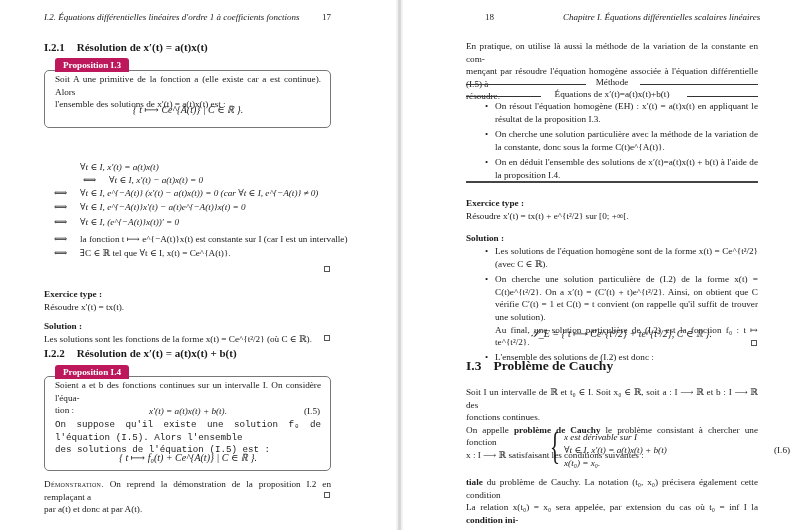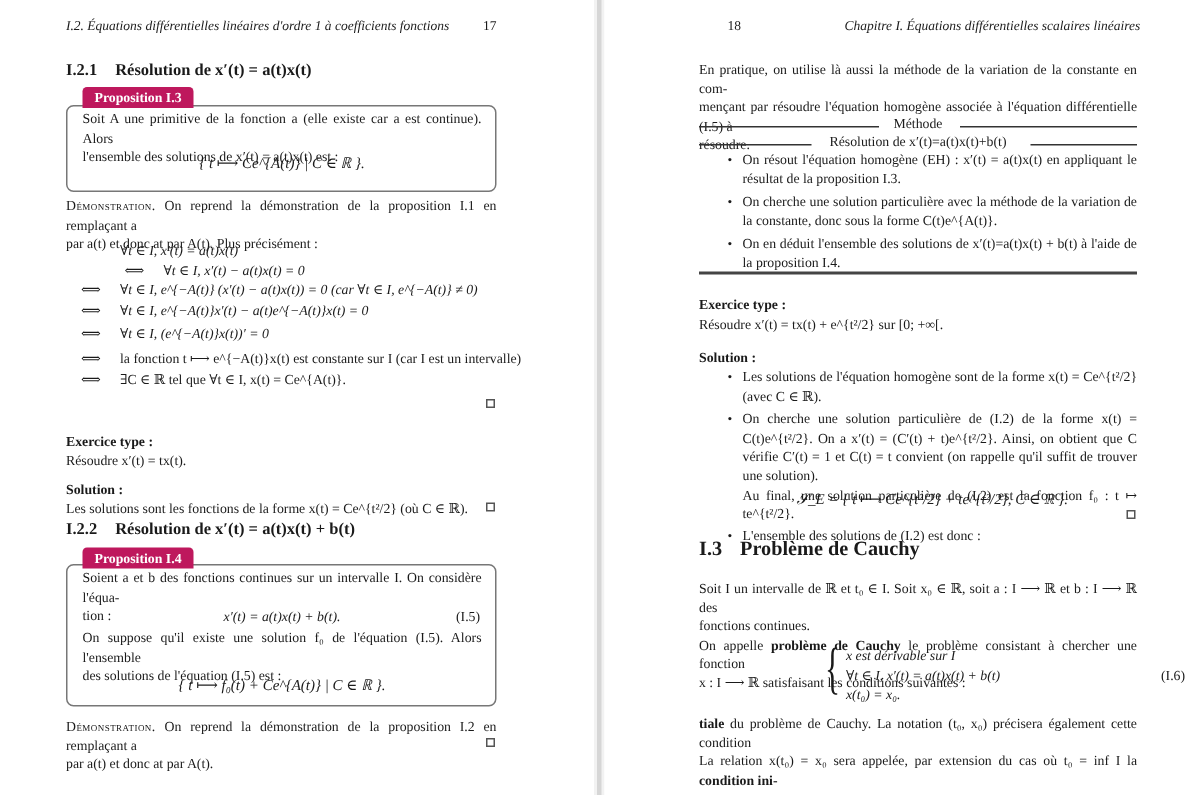--- a/index.html
+++ b/index.html
@@ -56,24 +56,20 @@
     </div>
 
     <div class="prop-box" style="left:44px; top:70px; width:287px; height:58px;"></div>
     <div class="prop-tag" style="left:55px; top:58px;">Proposition I.3</div>
     <div class="abs justify" style="left:55px; top:73px; width:266px;">
       <div>Soit A une primitive de la fonction a (elle existe car a est continue). Alors</div>
       <div>l'ensemble des solutions de x′(t) = a(t)x(t) est :</div>
     </div>
     <div class="abs center it" style="left:55px; top:104px; width:266px; font-size:10px;">{ t ⟼ Ce^{A(t)} | C ∈ ℝ }.</div>
 
-    <div class="abs justify" style="left:44px; top:131px; width:287px;">
-      <div><span class="sc">Démonstration.</span> <span>On reprend la démonstration de la proposition I.1 en remplaçant a</span></div>
-      <div>par a(t) et donc at par A(t). Plus précisément :</div>
-    </div>
 
     <div class="abs" style="left:54px; top:161px; width:300px;">
       <div class="chain-row" style="top:0px;"><span class="chain-arrow"></span><span class="it">∀t ∈ I, x′(t) = a(t)x(t)</span></div>
       <div class="chain-row" style="top:13px;margin-left:29px;"><span class="chain-arrow">⟺</span><span class="it">∀t ∈ I, x′(t) − a(t)x(t) = 0</span></div>
       <div class="chain-row" style="top:26px;"><span class="chain-arrow">⟺</span><span class="it">∀t ∈ I, e^{−A(t)} (x′(t) − a(t)x(t)) = 0    (car ∀t ∈ I, e^{−A(t)} ≠ 0)</span></div>
       <div class="chain-row" style="top:40px;"><span class="chain-arrow">⟺</span><span class="it">∀t ∈ I, e^{−A(t)}x′(t) − a(t)e^{−A(t)}x(t) = 0</span></div>
       <div class="chain-row" style="top:55px;"><span class="chain-arrow">⟺</span><span class="it">∀t ∈ I, (e^{−A(t)}x(t))′ = 0</span></div>
       <div class="chain-row" style="top:72px;"><span class="chain-arrow">⟺</span><span>la fonction t ⟼ e^{−A(t)}x(t) est constante sur I    (car I est un intervalle)</span></div>
       <div class="chain-row" style="top:86px;"><span class="chain-arrow">⟺</span><span>∃C ∈ ℝ tel que ∀t ∈ I, x(t) = Ce^{A(t)}.</span></div>
     </div>
@@ -94,21 +90,21 @@
     </div>
 
     <div class="prop-box" style="left:44px; top:376px; width:287px; height:95px;"></div>
     <div class="prop-tag" style="left:55px; top:365px;">Proposition I.4</div>
     <div class="abs justify" style="left:55px; top:379px; width:266px;">
       <div>Soient a et b des fonctions continues sur un intervalle I. On considère l'équa-</div>
       <div>tion :</div>
     </div>
     <div class="abs it center" style="left:55px; top:405px; width:266px;">x′(t) = a(t)x(t) + b(t).</div>
     <div class="abs" style="left:304px; top:405px;">(I.5)</div>
-    <div class="abs justify" style="left:55px; top:419px; width:266px;">
+    <div class="abs justify" style="left:55px; top:419px; width:266px;font-family:Liberation Mono, monospace;">
       <div>On suppose qu'il existe une solution f₀ de l'équation (I.5). Alors l'ensemble</div>
       <div>des solutions de l'équation (I.5) est :</div>
     </div>
     <div class="abs center it" style="left:55px; top:452px; width:266px; font-size:10px;">{ t ⟼ f₀(t) + Ce^{A(t)} | C ∈ ℝ }.</div>
 
     <div class="abs justify" style="left:44px; top:478px; width:287px;">
       <div><span class="sc">Démonstration.</span> <span>On reprend la démonstration de la proposition I.2 en remplaçant a</span></div>
       <div>par a(t) et donc at par A(t).</div>
     </div>
     <div class="qed" style="left:324px; top:492px;"></div>
@@ -125,21 +121,21 @@
     <div class="abs justify" style="left:63px; top:40px; width:292px;">
       <div>En pratique, on utilise là aussi la méthode de la variation de la constante en com-</div>
       <div>mençant par résoudre l'équation homogène associée à l'équation différentielle (I.5) à</div>
       <div>résoudre.</div>
     </div>
 
     <div class="rule" style="left:63px; top:84px; width:120px;"></div>
     <div class="abs center" style="left:63px; top:76px; width:292px;">Méthode</div>
     <div class="rule" style="left:237px; top:84px; width:118px;"></div>
     <div class="rule" style="left:63px; top:96px; width:75px;"></div>
-    <div class="abs center" style="left:63px; top:88px; width:292px;">Résolution de x′(t)=a(t)x(t)+b(t)</div>
+    <div class="abs center" style="left:63px; top:88px; width:292px;">Équations de x′(t)=a(t)x(t)+b(t)</div>
     <div class="rule" style="left:284px; top:96px; width:71px;"></div>
 
     <ul class="bul" style="left:82px; top:100px; width:273px;">
       <li>On résout l'équation homogène (EH) : x′(t) = a(t)x(t) en appliquant le résultat de la proposition I.3.</li>
       <li>On cherche une solution particulière avec la méthode de la variation de la constante, donc sous la forme C(t)e^{A(t)}.</li>
       <li>On en déduit l'ensemble des solutions de x′(t)=a(t)x(t) + b(t) à l'aide de la proposition I.4.</li>
     </ul>
     <div class="rule thick" style="left:63px; top:181px; width:292px;"></div>
 
     <div class="abs" style="left:63px; top:197px;">

